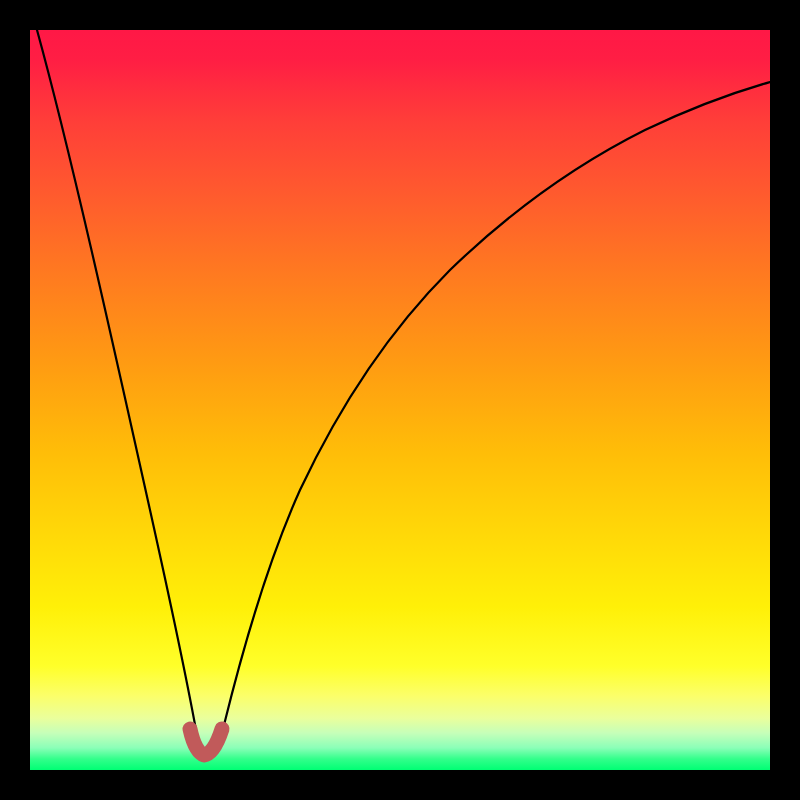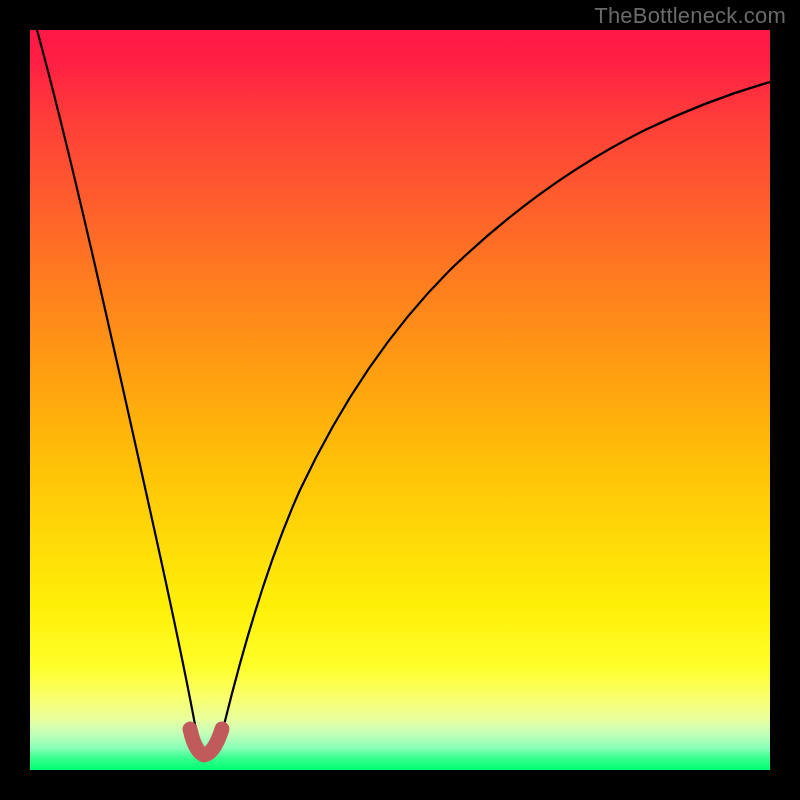--- a/index.html
+++ b/index.html
@@ -69,21 +69,20 @@
     stroke-width: 15;
     stroke-linecap: round;
     stroke-linejoin: round;
   }
 </style>
 </head>
 <body>
 
 <div class="frame">
 
-  <div class="attribution">TheBottleneck.com</div>
 
   <div class="plot-area">
     <div class="gradient"></div>
 
     <svg class="lines" viewBox="0 0 740 740">
       <path class="curve" d="M 7 0
            C 40 120, 80 300, 120 480
            C 140 570, 155 640, 166 700
            C 170 718, 174 726, 178 726
            C 183 726, 188 716, 194 695

